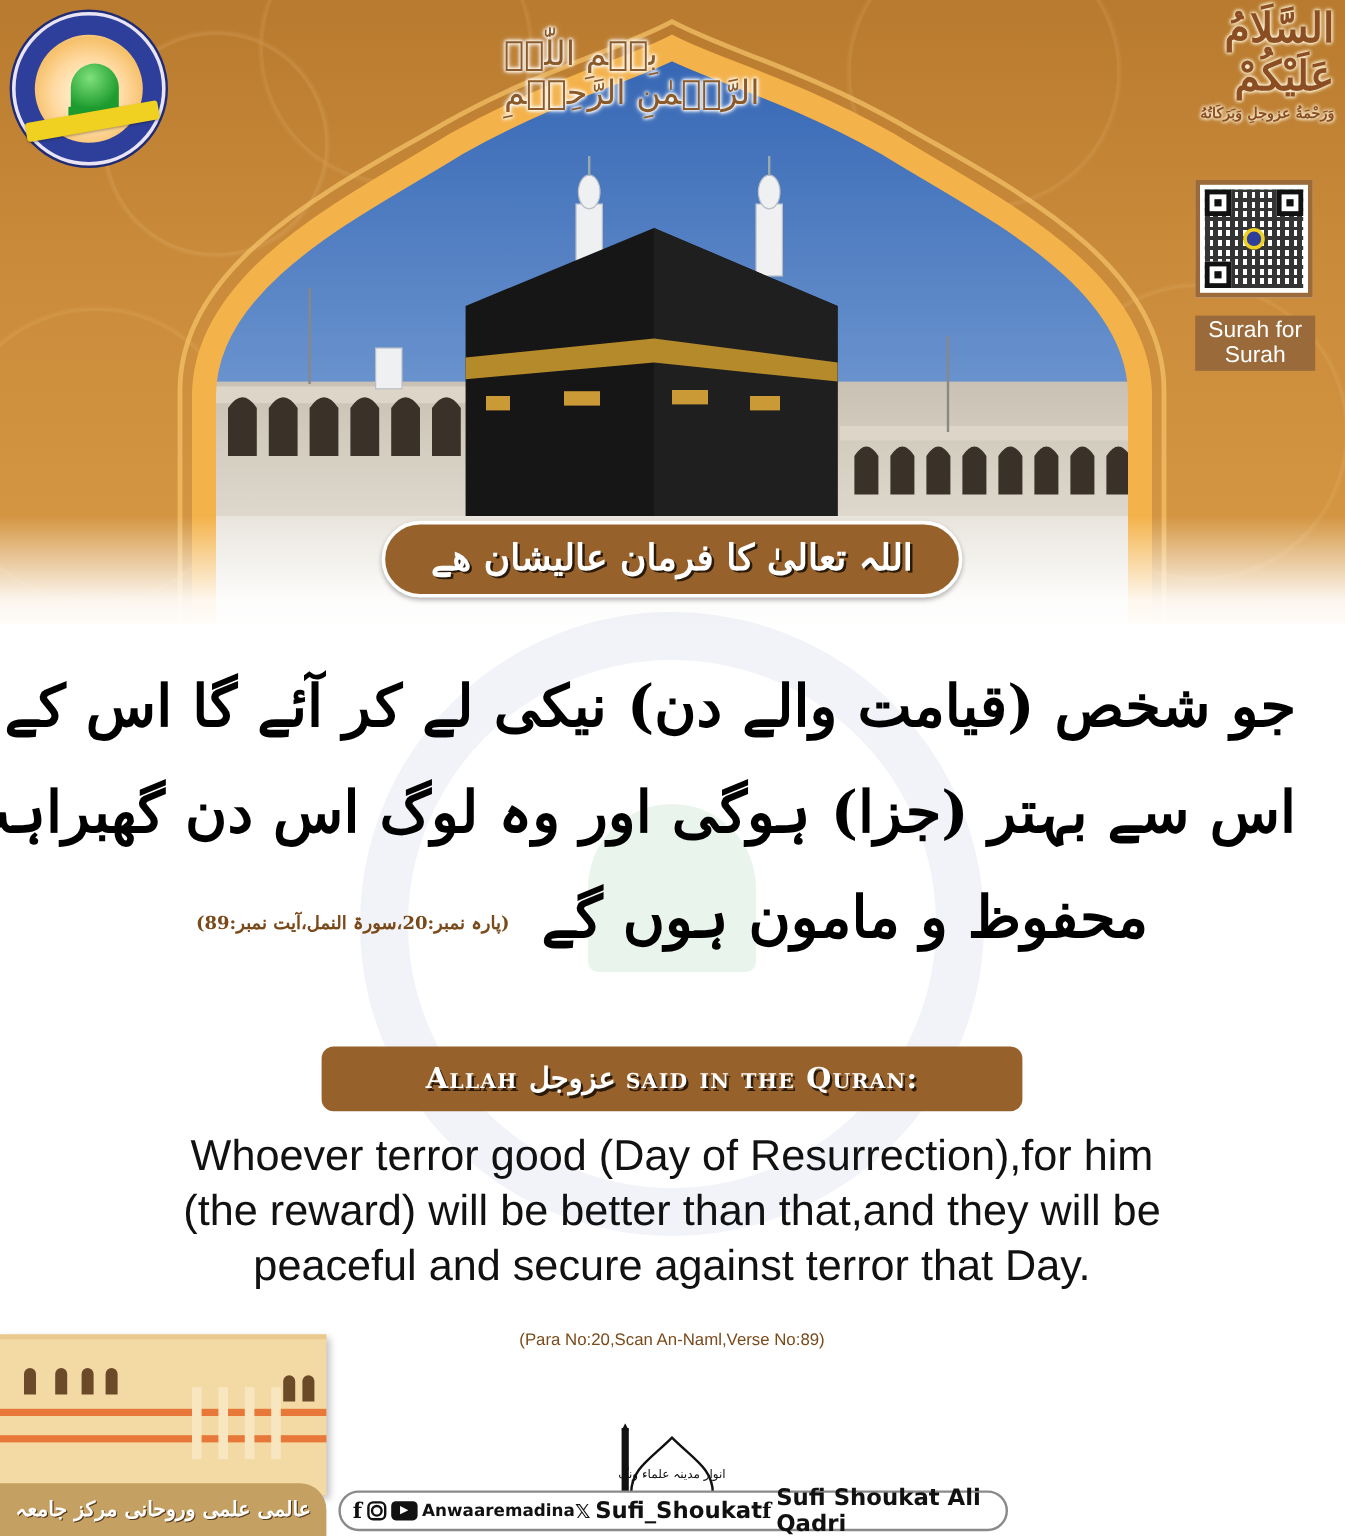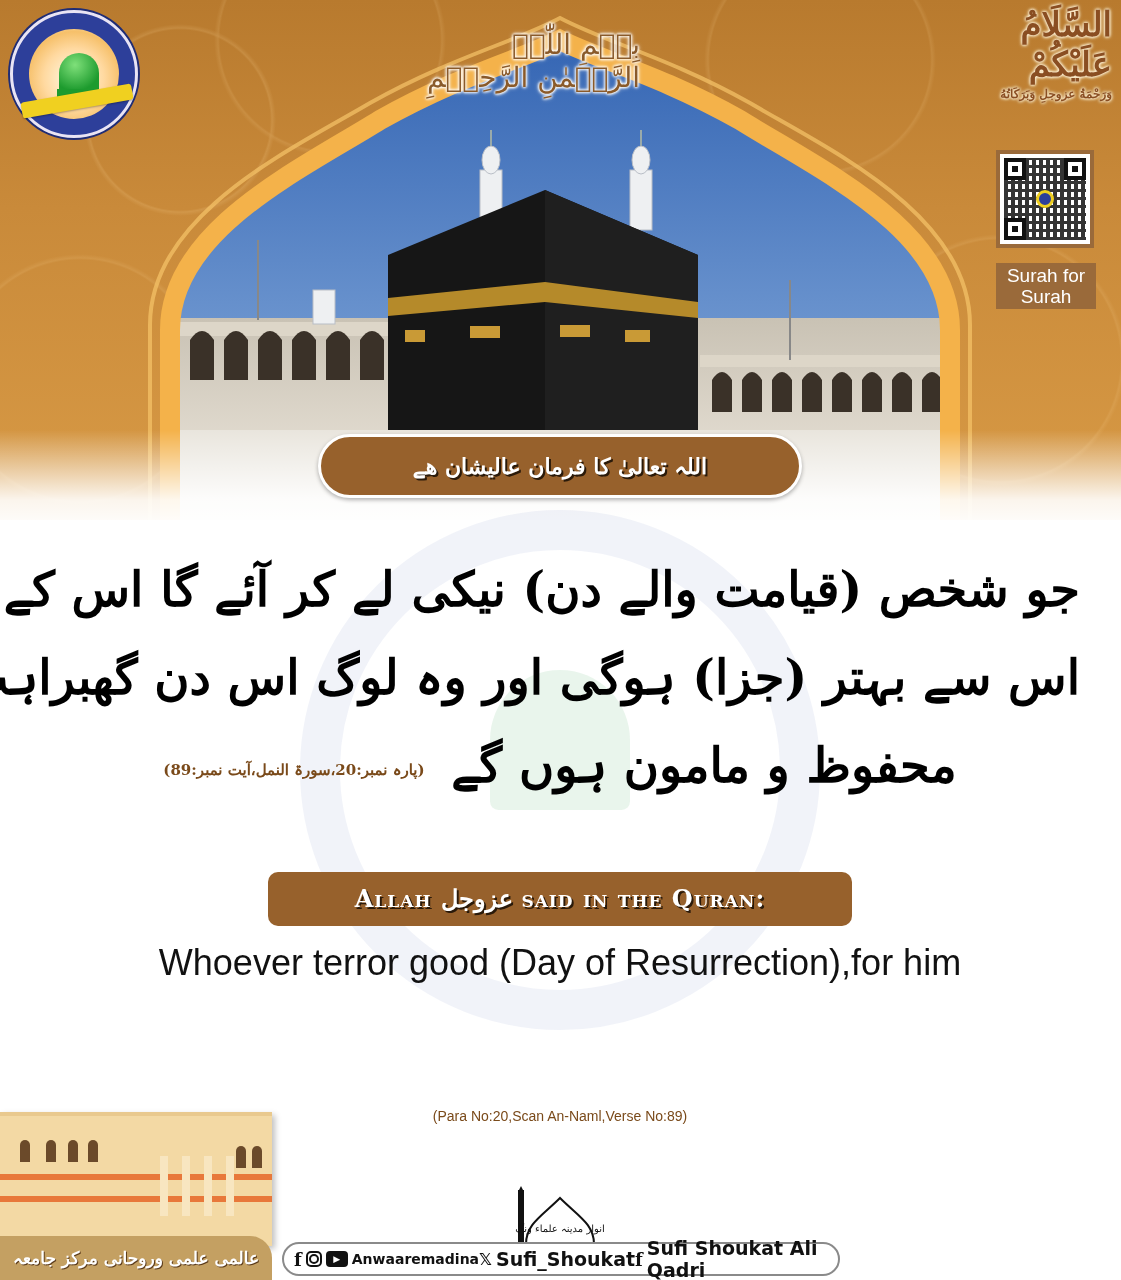--- a/index.html
+++ b/index.html
@@ -30,21 +30,21 @@
   .logo .inner{position:absolute;left:16px;top:16px;width:90px;height:90px;border-radius:50%;
     background:radial-gradient(circle at 50% 55%,#fffbe8 0%,#ffd9a0 45%,#f6c06a 70%,#fff6e0 100%)}
   .logo .dome{position:absolute;left:30px;top:24px;width:40px;height:40px;border-radius:50% 50% 8% 8%;
     background:radial-gradient(circle at 40% 30%,#7fe07a,#1d9b2e 70%)}
   .logo .drum{position:absolute;left:28px;top:60px;width:44px;height:10px;background:#1d9b2e}
   .logo .ribbon{position:absolute;left:8px;top:80px;width:112px;height:16px;background:#f0d020;border-radius:3px;
     transform:rotate(-10deg);box-shadow:0 1px 2px rgba(0,0,0,.3)}
 
   
   .bismillah{position:absolute;left:420px;top:28px;width:220px;height:40px;
-    font-family:"DejaVu Serif",serif;font-size:28px;color:#8a5a2a;text-align:right;direction:rtl;
+    font-family:"DejaVu Serif",serif;font-size:28px;color:#8a5a2a;text-align:left;direction:rtl;
     text-shadow:0 0 3px #fff,0 0 3px #fff,0 0 3px #fff,0 0 5px #fff}
 
   
   .salam{position:absolute;left:982px;top:4px;width:130px;height:130px;direction:rtl;
     font-family:"DejaVu Serif",serif;color:#8a4e22;font-weight:bold;
     text-shadow:0 0 3px #fff3d8,0 0 3px #fff3d8,0 0 4px #fff3d8}
   .salam .l1{font-size:34px;line-height:40px}
   .salam .l2{font-size:34px;line-height:40px}
   .salam .l3{font-size:12px;line-height:20px}
 
@@ -57,21 +57,21 @@
     opacity:.85}
   .qr .finder{position:absolute;width:22px;height:22px;border:4px solid #111;background:#fff}
   .qr .finder::after{content:"";position:absolute;left:4px;top:4px;width:6px;height:6px;background:#111}
   .qr .center{position:absolute;left:36px;top:36px;width:18px;height:18px;border-radius:50%;background:#2d3f9a;border:3px solid #f0d020}
   .scan{position:absolute;left:996px;top:263px;width:100px;background:#9a6a3a;color:#fff;
     font-family:"Liberation Sans",sans-serif;font-size:19px;line-height:21px;text-align:center;padding:2px 0}
 
   
   .pill-urdu{position:absolute;left:318px;top:434px;width:484px;height:64px;border-radius:32px;
     background:#97612c;border:3px solid #fff;box-shadow:0 2px 4px rgba(0,0,0,.3);
-    color:#fff;font-family:"DejaVu Serif",serif;font-size:22px;font-weight:bold;text-align:center;line-height:58px;direction:rtl;
+    color:#fff;font-family:"DejaVu Serif",serif;font-size:30px;font-weight:bold;text-align:center;line-height:58px;direction:rtl;
     text-shadow:2px 2px 0 #2a1a0a}
 
   
   .watermark{position:absolute;left:300px;top:510px;width:520px;height:520px;border-radius:50%;
     border:40px solid rgba(60,80,170,.07);}
   .watermark .wdome{position:absolute;left:150px;top:120px;width:140px;height:140px;border-radius:50% 50% 6% 6%;
     background:rgba(40,160,70,.10)}
 
   
   .urdu-verse{position:absolute;left:40px;top:545px;width:1040px;direction:rtl;text-align:center;
@@ -235,20 +235,22 @@
     <div class="line">
       <span>محفوظ و مامون ہوں گے</span>
       <span class="urdu-ref">(پارہ نمبر:20،سورۃ النمل،آیت نمبر:89)</span>
     </div>
   </div>
 
   <div class="pill-en">Allah عزوجل said in the Quran:</div>
 
   <div class="en-verse">
     <div>Whoever terror good (Day of Resurrection),for him</div>
+    <div>(the reward) will be better than that,and they will be</div>
+    <div>peaceful and secure against terror that Day.</div>
   </div>
   <div class="en-ref">(Para No:20,Scan An-Naml,Verse No:89)</div>
 
   <div class="building">
     <div class="stripe" style="top:58px"></div>
     <div class="stripe" style="top:80px"></div>
     <div class="win" style="left:20px;top:24px"></div>
     <div class="win" style="left:46px;top:24px"></div>
     <div class="win" style="left:68px;top:24px"></div>
     <div class="win" style="left:88px;top:24px"></div>

